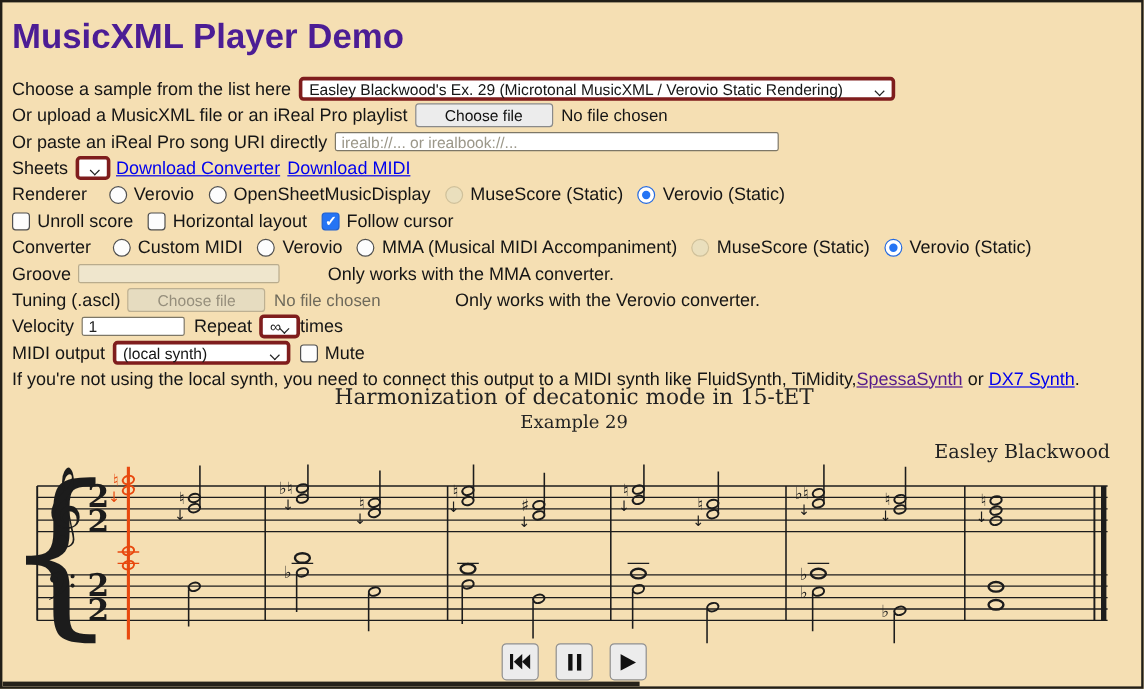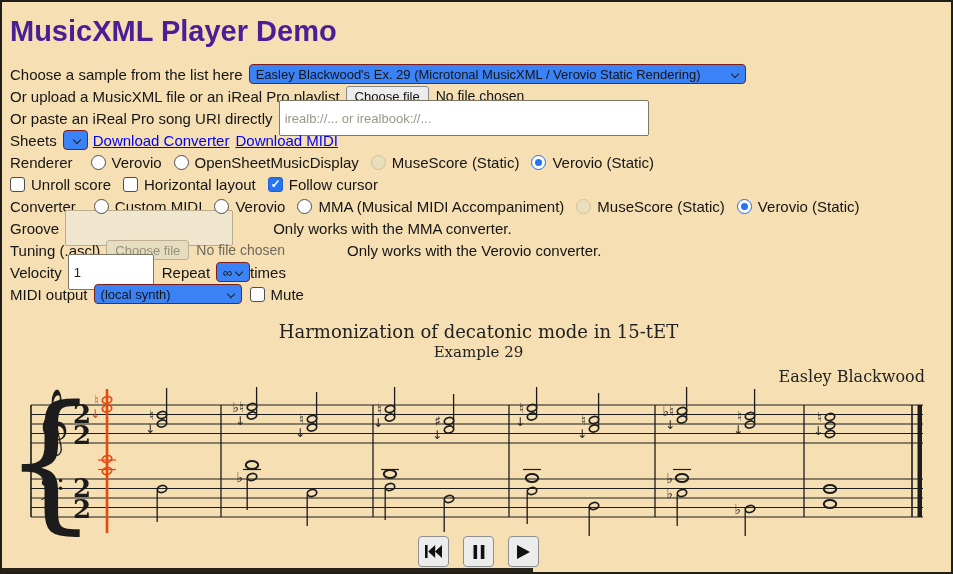--- a/index.html
+++ b/index.html
@@ -12,40 +12,40 @@
     font-size:15px; color:#151515;
     overflow:hidden; position:relative;
   }
   .content { padding-left:8px; }
   h1 { font-size:29px; font-weight:bold; margin:13px 0 16px 0; color:#4c1d95; }
   .row { display:flex; align-items:center; height:20px; margin:2px 0; white-space:nowrap; }
   .lbl { margin-right:6px; }
   
   .sel {
     position:relative; display:inline-flex; align-items:center;
-    height:20px; background:#3b82f6; border:1px solid #7f1d1d; border-radius:4px;
+    height:20px; background:#ffffff; border:3px solid #7f1d1d; border-radius:4px;
     font-size:13px; padding:0 22px 0 6px; cursor:default;
   }
   .sel .chev {
     position:absolute; right:7px; top:6px; width:6px; height:6px;
     border-right:1.8px solid #222; border-bottom:1.8px solid #222;
     transform:rotate(45deg);
   }
   .sel.small { padding:0 20px 0 3px; }
   
   input.txt {
-    height:36px; border:1px solid #7d7767; border-radius:2px; background:#fff;
+    height:16px; border:1px solid #7d7767; border-radius:2px; background:#fff;
     font-family:"Liberation Sans",sans-serif; font-size:13px; padding:0 5px; color:#222;
   }
   input.txt::placeholder { color:#9b9789; }
   input.txt:disabled, input.txt.disabled { background:#efe6cd; border-color:#b9ac8d; }
   
   .file-btn {
     height:20px; font-family:"Liberation Sans",sans-serif; font-size:13px;
-    background:#ececec; border:1px solid #8a8a8a; border-radius:3px; padding:0 8px; color:#111;
+    background:#ececec; border:1px solid #8a8a8a; border-radius:3px; padding:0 24px; color:#111;
   }
   .file-btn.disabled { background:#e6dcc0; border-color:#bdb092; color:#968f7c; }
   .file-status { font-size:14px; margin-left:7px; }
   .file-status.dim { color:#6f6a5b; }
   
   a.link { color:#0000ee; text-decoration:underline; cursor:pointer; }
   a.link.visited { color:#551a8b; }
   
   .opt { display:inline-flex; align-items:center; margin-left:12px; }
   .opt .optlabel { margin-left:6px; }
@@ -205,20 +205,27 @@
   <div class="row">
     <span class="lbl">MIDI output</span>
     <div class="sel" style="width:148px">
       <span>(local synth)</span>
       <span class="chev"></span>
     </div>
     <span class="cb" style="margin-left:8px"></span>
     <span style="margin-left:6px">Mute</span>
   </div>
 
+  <div class="row note-line">
+    <span>If you're not using the local synth, you need to connect this output to a MIDI synth like FluidSynth, TiMidity, </span>
+    <a class="link visited">SpessaSynth</a>
+    <span style="white-space:pre"> or </span>
+    <a class="link">DX7 Synth</a>
+    <span>.</span>
+  </div>
 </div>
 
 <div class="score-section">
   <div class="score-title">Harmonization of decatonic mode in 15-tET</div>
   <div class="score-subtitle">Example 29</div>
   <div class="score-composer">Easley Blackwood</div>
   <svg id="score-svg" width="953" height="160">
       <line x1="29" y1="21" x2="921" y2="21" stroke="#1c1c1c" stroke-width="1.1"></line>
       <line x1="29" y1="30.5" x2="921" y2="30.5" stroke="#1c1c1c" stroke-width="1.1"></line>
       <line x1="29" y1="40" x2="921" y2="40" stroke="#1c1c1c" stroke-width="1.1"></line>

